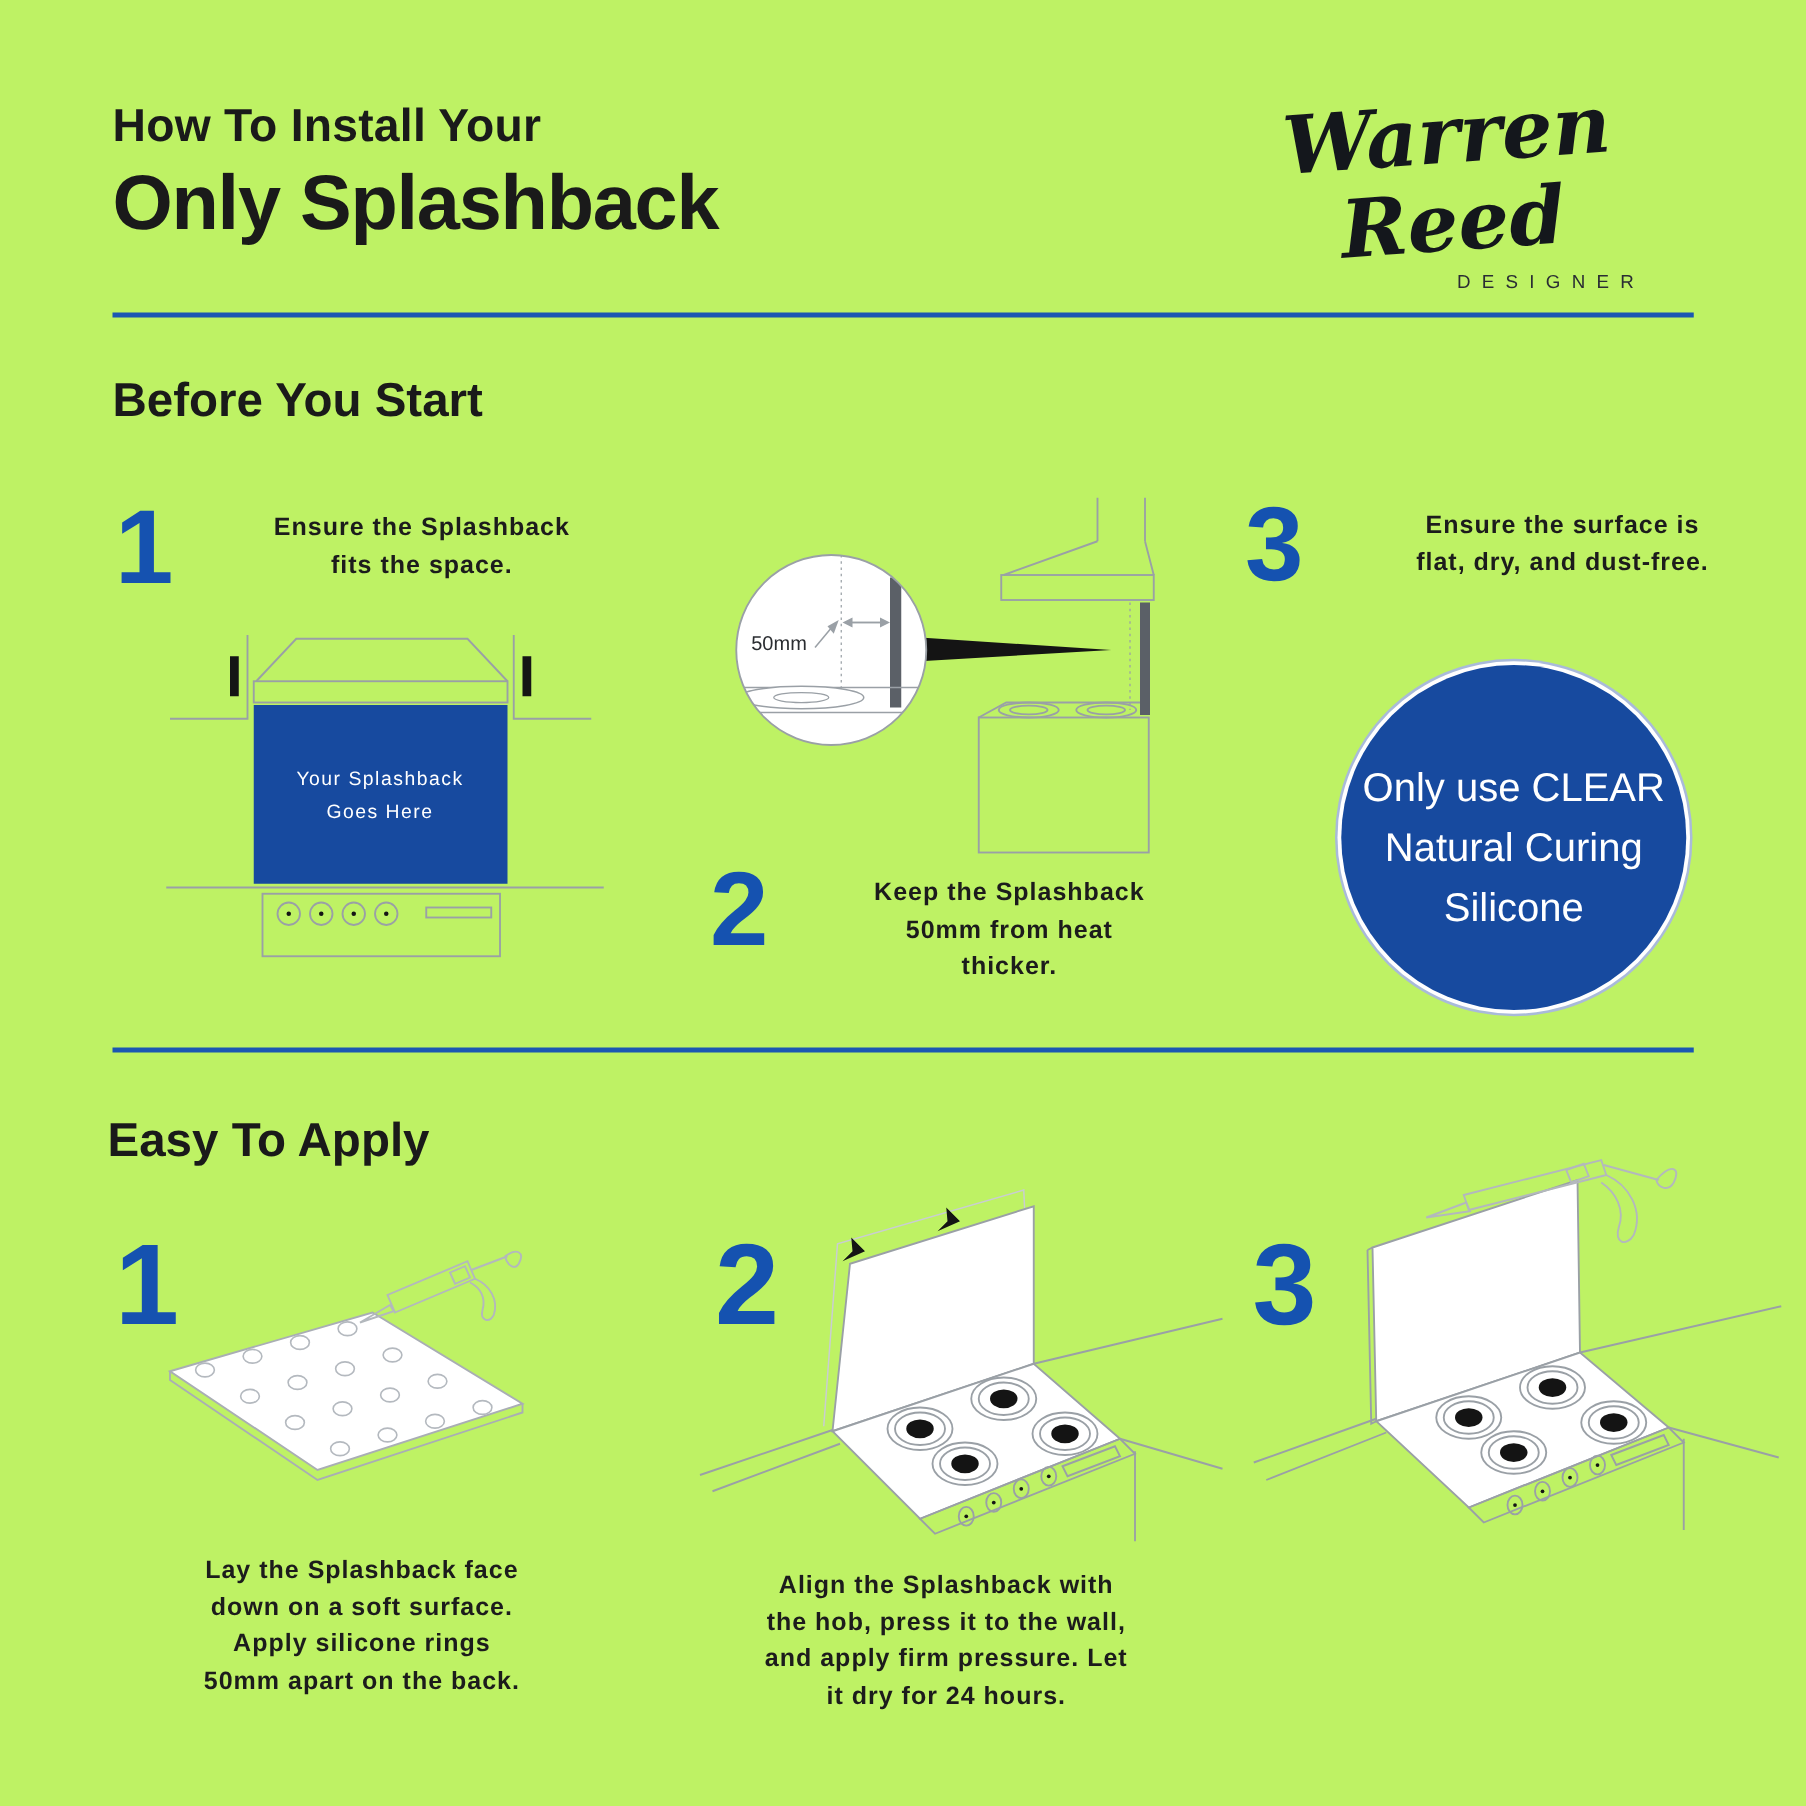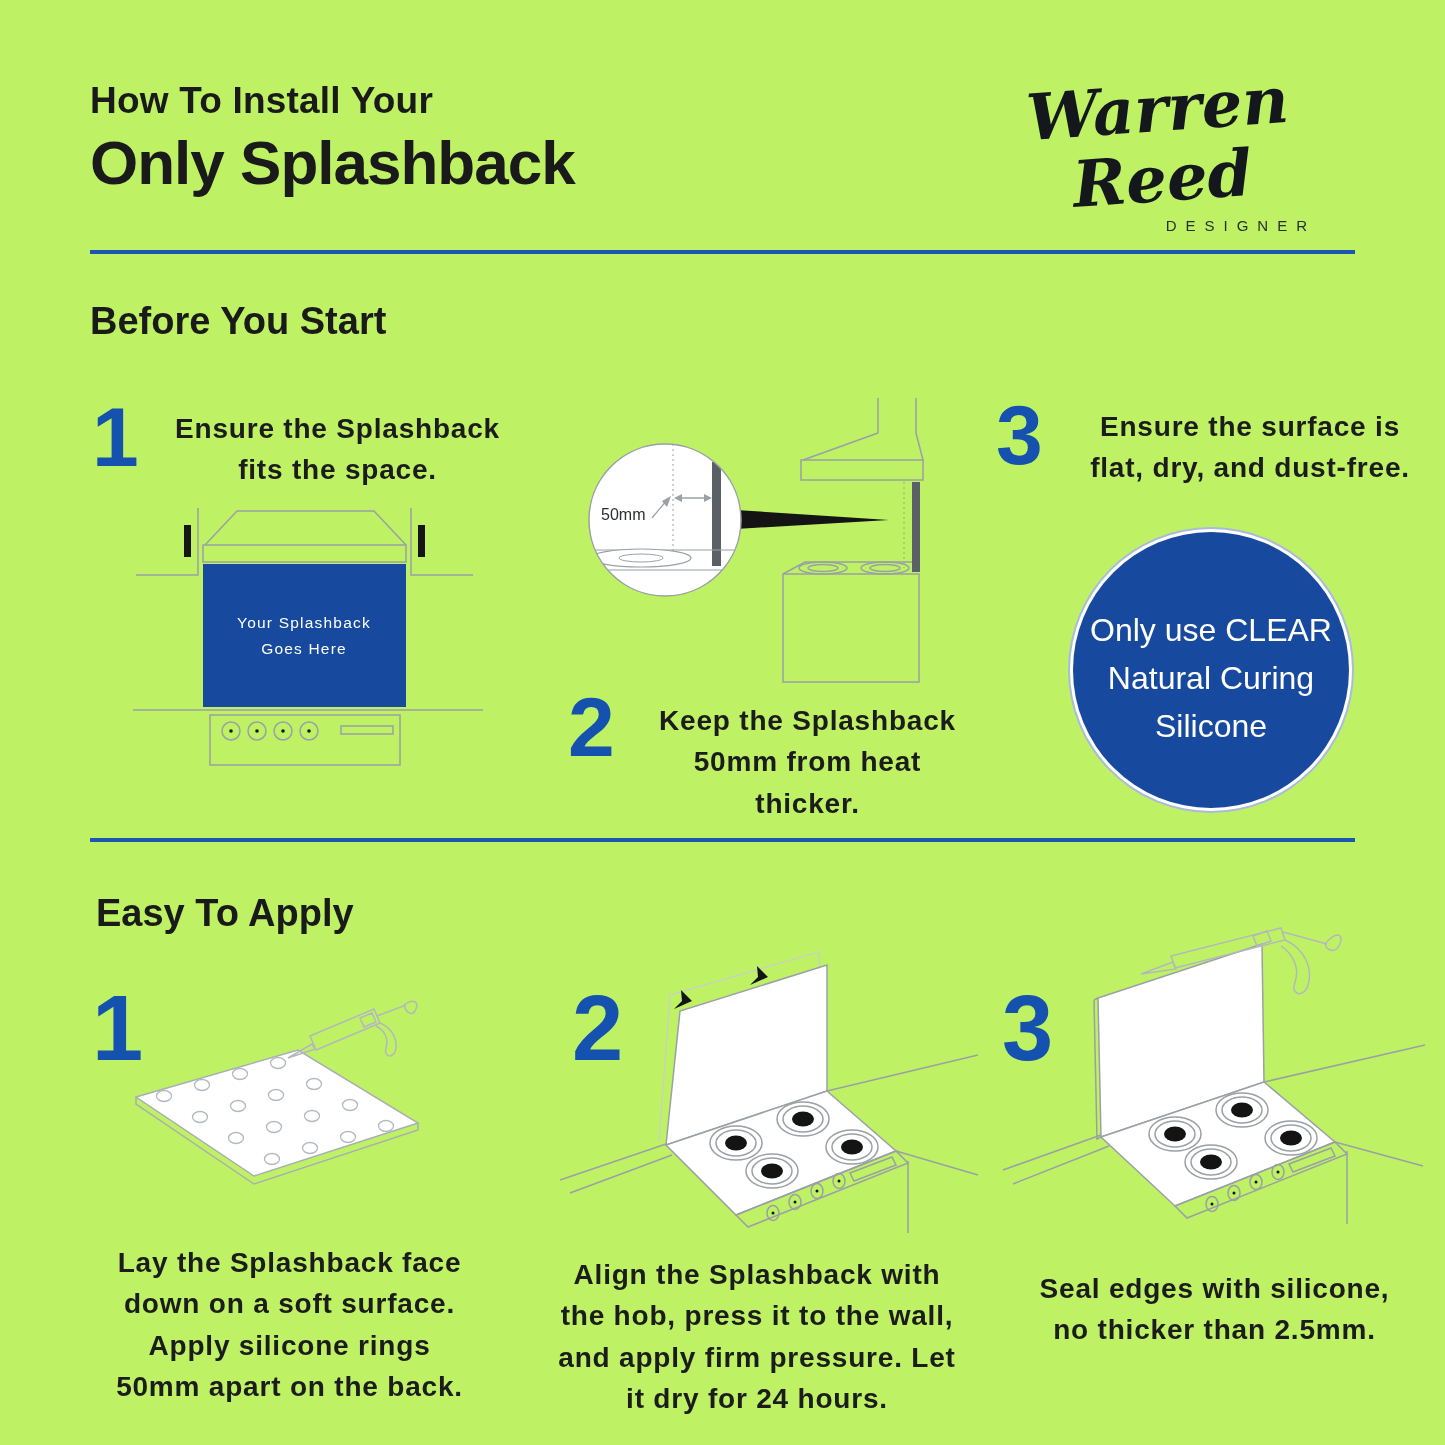--- a/index.html
+++ b/index.html
@@ -5,21 +5,21 @@
   html,body{margin:0;padding:0;background:#ffffff;}
   .page{position:relative;width:1445px;height:1445px;background:#bef264;overflow:hidden;
         font-family:"Liberation Sans",sans-serif;color:#1a1a1a;}
   .abs{position:absolute;}
   .title-sub{font-size:37px;font-weight:800;letter-spacing:.2px;line-height:1.15;}
   .title-main{font-size:62px;font-weight:800;letter-spacing:-1px;line-height:1.1;margin-top:6px;}
   .rule{height:4px;background:#1b57b2;}
   .section-heading{font-size:38px;font-weight:800;text-align:center;}
   .step-num{font-size:84px;font-weight:700;color:#1552b0;line-height:.95;}
   .step-num.big{font-size:92px;}
-  .caption{font-size:28px;font-weight:700;letter-spacing:.8px;line-height:1.48;
+  .caption{font-size:20px;font-weight:700;letter-spacing:.8px;line-height:1.48;
            white-space:pre-line;text-align:center;color:#1c1c1c;}
   .caption.left{text-align:center;}
   .callout{background:#174a9f;border-radius:50%;color:#fff;
            box-shadow:0 0 0 3px #ffffff,0 0 0 5px #a9bada;}
   .callout-text{font-size:32px;font-weight:400;line-height:1.5;text-align:center;
                 white-space:pre-line;padding-top:74px;}
   .logo{width:380px;text-align:center;}
   .logo-script{font-family:"DejaVu Serif",serif;font-style:italic;font-size:64px;
                font-weight:600;color:#14171c;transform:rotate(-4deg);line-height:1.1;}
   .logo-sub{font-size:15px;letter-spacing:9px;color:#2a2d33;font-weight:500;
@@ -121,21 +121,21 @@
 flat, dry, and dust-free.</div>
 
   <div class="abs callout" style="left:1073px;top:532px;width:276px;height:276px;">
     <div class="callout-text">Only use CLEAR
 Natural Curing
 Silicone</div>
   </div>
 
   <div class="abs rule" style="left:90px;top:838px;width:1265px;"></div>
 
-  <div class="abs section-heading" style="left:96px;top:892px;">Easy To Apply</div>
+  <div class="abs section-heading" style="left:86px;top:892px;">Easy To Apply</div>
 
   <div class="abs step-num big" style="left:92px;top:985px;">1</div>
   <div class="abs step-num big" style="left:572px;top:985px;">2</div>
   <div class="abs step-num big" style="left:1002px;top:985px;">3</div>
 
   <svg class="abs" style="left:108px;top:992px;" width="385" height="255" viewBox="0 0 385 255">
     <g stroke="#dcdee1" stroke-width="7" fill="none">
       <path d="M70,118 l20,-6"></path>
         <path d="M108,107 l20,-6"></path>
         <path d="M146,96 l20,-6"></path>
@@ -260,16 +260,14 @@
   </svg>
 
   <div class="abs caption" style="left:72px;top:1242px;width:435px;">Lay the Splashback face
 down on a soft surface.
 Apply silicone rings
 50mm apart on the back.</div>
   <div class="abs caption" style="left:522px;top:1254px;width:470px;">Align the Splashback with
 the hob, press it to the wall,
 and apply firm pressure. Let
 it dry for 24 hours.</div>
-  <div class="abs caption" style="left:992px;top:1268px;width:445px;">Seal edges with silicone,
-no thicker than 2.5mm.</div>
 
 </div>
 
 </body></html>

